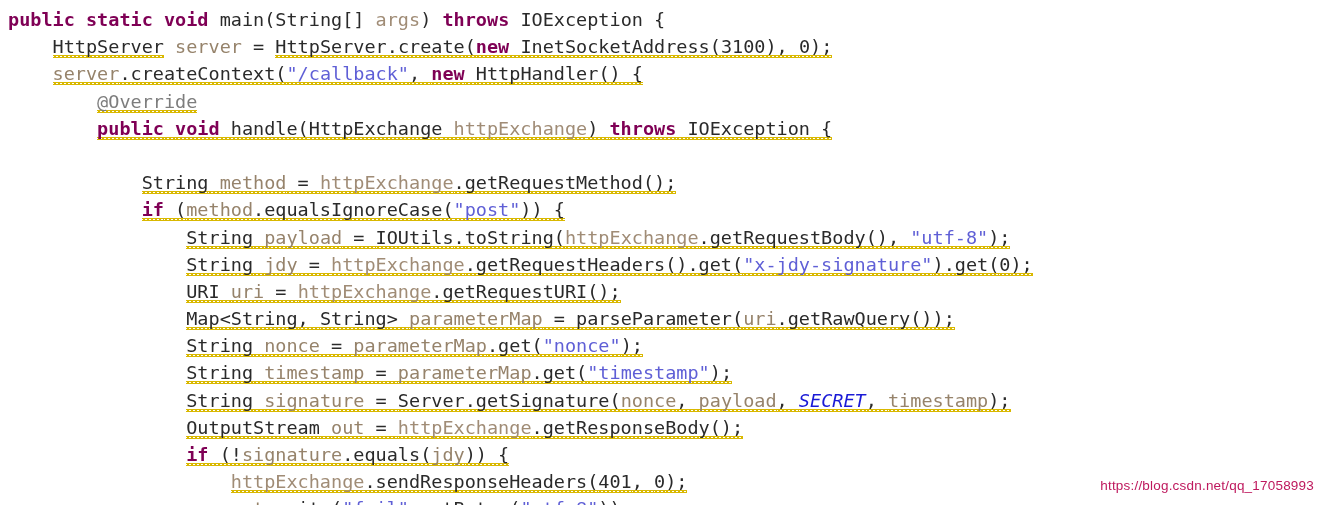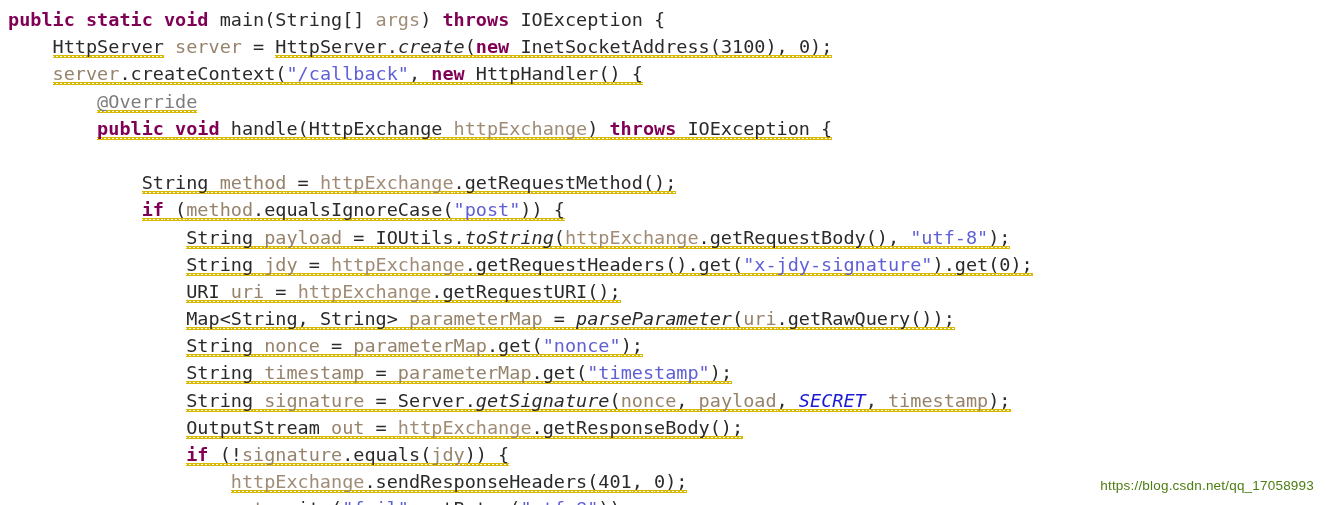--- a/index.html
+++ b/index.html
@@ -37,42 +37,42 @@
   }
 
   
   .kw   { color: #7f0055; font-weight: bold; }            
   .typ  { color: #2a2a2a; }                               
   .plain{ color: #2a2a2a; }                               
   .loc  { color: #96836b; }                               
   .par  { color: #a08c76; }                               
   .str  { color: #5f5fd6; }                               
   .ann  { color: #7d7d7d; }                               
-  .sm   { color: #2a2a2a; font-style: italic; }           
+  .sm   { color: #2a2a2a; }           
   .sf   { color: #1a1ad6; font-style: italic; font-weight: normal; } 
   .num  { color: #2a2a2a; margin-top: 6px; }                               
 
   
   .sq {
     background-repeat: repeat-x;
     background-position: left bottom 1px;
     background-size: 4px 3px;
     background-image:
       linear-gradient(45deg, transparent 40%, #d9b800 40%, #d9b800 60%, transparent 60%),
       linear-gradient(-45deg, transparent 40%, #d9b800 40%, #d9b800 60%, transparent 60%);
     padding-bottom: 2px;
   }
 
   #watermark {
     position: absolute;
     right: 12px;
     bottom: 12px;
     font-family: "Liberation Sans", sans-serif;
     font-size: 13.5px;
-    color: #4d7c0f;
+    color: #be185d;
     letter-spacing: 0.2px;
     white-space: nowrap;
   }
 </style>
 </head>
 <body>
 
 <div id="editor">
   <div class="code" id="code-surface"><div class="line"><span class="kw">public</span><span class="plain"> </span><span class="kw">static</span><span class="plain"> </span><span class="kw">void</span><span class="plain"> </span><span class="typ">main</span><span class="plain">(</span><span class="typ">String</span><span class="plain">[] </span><span class="par">args</span><span class="plain">) </span><span class="kw">throws</span><span class="plain"> </span><span class="typ">IOException</span><span class="plain"> {</span></div><div class="line"><span class="plain">    </span><span class="typ sq">HttpServer</span><span class="plain"> </span><span class="loc">server</span><span class="plain"> = </span><span class="typ sq">HttpServer</span><span class="plain sq">.</span><span class="sm sq">create</span><span class="plain sq">(</span><span class="kw sq">new</span><span class="plain sq"> </span><span class="typ sq">InetSocketAddress</span><span class="plain sq">(</span><span class="num sq">3100</span><span class="plain sq">), </span><span class="num sq">0</span><span class="plain sq">);</span></div><div class="line"><span class="plain">    </span><span class="loc sq">server</span><span class="plain sq">.createContext(</span><span class="str sq">"/callback"</span><span class="plain sq">, </span><span class="kw sq">new</span><span class="plain sq"> </span><span class="typ sq">HttpHandler</span><span class="plain sq">() {</span></div><div class="line"><span class="plain">        </span><span class="ann sq">@Override</span></div><div class="line"><span class="plain">        </span><span class="kw sq">public</span><span class="plain sq"> </span><span class="kw sq">void</span><span class="plain sq"> handle(</span><span class="typ sq">HttpExchange</span><span class="plain sq"> </span><span class="par sq">httpExchange</span><span class="plain sq">) </span><span class="kw sq">throws</span><span class="plain sq"> </span><span class="typ sq">IOException</span><span class="plain sq"> {</span></div><div class="line">&nbsp;</div><div class="line"><span class="plain">            </span><span class="typ sq">String</span><span class="plain sq"> </span><span class="loc sq">method</span><span class="plain sq"> = </span><span class="par sq">httpExchange</span><span class="plain sq">.getRequestMethod();</span></div><div class="line"><span class="plain">            </span><span class="kw sq">if</span><span class="plain sq"> (</span><span class="loc sq">method</span><span class="plain sq">.equalsIgnoreCase(</span><span class="str sq">"post"</span><span class="plain sq">)) {</span></div><div class="line"><span class="plain">                </span><span class="typ sq">String</span><span class="plain sq"> </span><span class="loc sq">payload</span><span class="plain sq"> = </span><span class="typ sq">IOUtils</span><span class="plain sq">.</span><span class="sm sq">toString</span><span class="plain sq">(</span><span class="par sq">httpExchange</span><span class="plain sq">.getRequestBody(), </span><span class="str sq">"utf-8"</span><span class="plain sq">);</span></div><div class="line"><span class="plain">                </span><span class="typ sq">String</span><span class="plain sq"> </span><span class="loc sq">jdy</span><span class="plain sq"> = </span><span class="par sq">httpExchange</span><span class="plain sq">.getRequestHeaders().get(</span><span class="str sq">"x-jdy-signature"</span><span class="plain sq">).get(</span><span class="num sq">0</span><span class="plain sq">);</span></div><div class="line"><span class="plain">                </span><span class="typ sq">URI</span><span class="plain sq"> </span><span class="loc sq">uri</span><span class="plain sq"> = </span><span class="par sq">httpExchange</span><span class="plain sq">.getRequestURI();</span></div><div class="line"><span class="plain">                </span><span class="typ sq">Map</span><span class="plain sq">&lt;</span><span class="typ sq">String</span><span class="plain sq">, </span><span class="typ sq">String</span><span class="plain sq">&gt; </span><span class="loc sq">parameterMap</span><span class="plain sq"> = </span><span class="sm sq">parseParameter</span><span class="plain sq">(</span><span class="loc sq">uri</span><span class="plain sq">.getRawQuery());</span></div><div class="line"><span class="plain">                </span><span class="typ sq">String</span><span class="plain sq"> </span><span class="loc sq">nonce</span><span class="plain sq"> = </span><span class="loc sq">parameterMap</span><span class="plain sq">.get(</span><span class="str sq">"nonce"</span><span class="plain sq">);</span></div><div class="line"><span class="plain">                </span><span class="typ sq">String</span><span class="plain sq"> </span><span class="loc sq">timestamp</span><span class="plain sq"> = </span><span class="loc sq">parameterMap</span><span class="plain sq">.get(</span><span class="str sq">"timestamp"</span><span class="plain sq">);</span></div><div class="line"><span class="plain">                </span><span class="typ sq">String</span><span class="plain sq"> </span><span class="loc sq">signature</span><span class="plain sq"> = </span><span class="typ sq">Server</span><span class="plain sq">.</span><span class="sm sq">getSignature</span><span class="plain sq">(</span><span class="loc sq">nonce</span><span class="plain sq">, </span><span class="loc sq">payload</span><span class="plain sq">, </span><span class="sf sq">SECRET</span><span class="plain sq">, </span><span class="loc sq">timestamp</span><span class="plain sq">);</span></div><div class="line"><span class="plain">                </span><span class="typ sq">OutputStream</span><span class="plain sq"> </span><span class="loc sq">out</span><span class="plain sq"> = </span><span class="par sq">httpExchange</span><span class="plain sq">.getResponseBody();</span></div><div class="line"><span class="plain">                </span><span class="kw sq">if</span><span class="plain sq"> (!</span><span class="loc sq">signature</span><span class="plain sq">.equals(</span><span class="loc sq">jdy</span><span class="plain sq">)) {</span></div><div class="line"><span class="plain">                    </span><span class="par sq">httpExchange</span><span class="plain sq">.sendResponseHeaders(</span><span class="num sq">401</span><span class="plain sq">, </span><span class="num sq">0</span><span class="plain sq">);</span></div><div class="line"><span class="plain">                    </span><span class="loc sq">out</span><span class="plain sq">.write(</span><span class="str sq">"fail"</span><span class="plain sq">.getBytes(</span><span class="str sq">"utf-8"</span><span class="plain sq">));</span></div></div>
   <div id="watermark">https://blog.csdn.net/qq_17058993</div>

